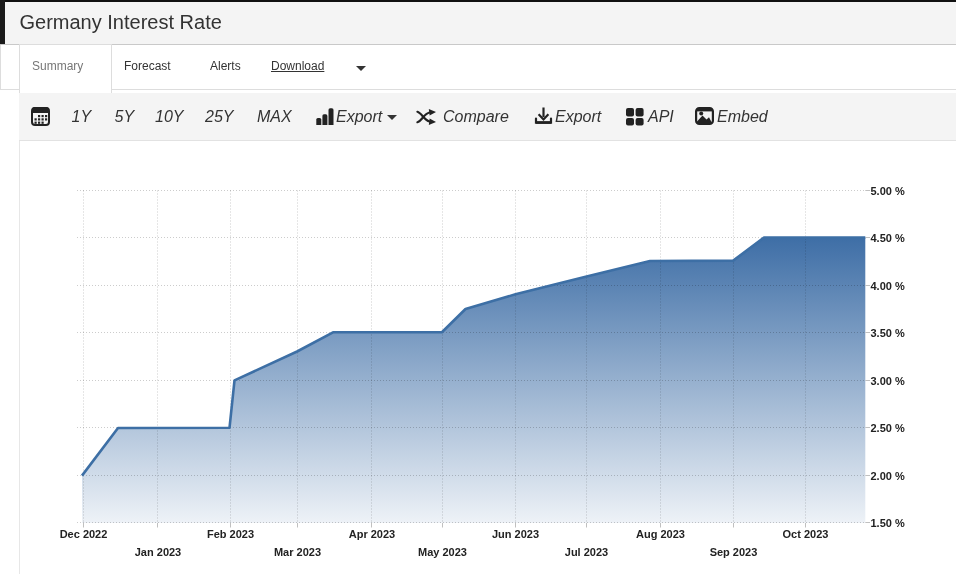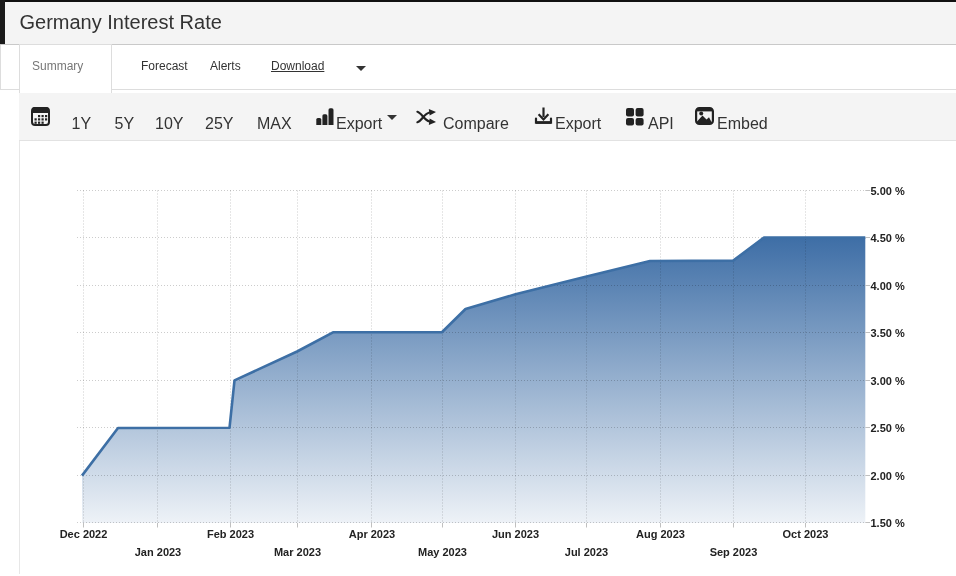--- a/index.html
+++ b/index.html
@@ -14,28 +14,28 @@
           border-bottom:1px solid #c9c9c9;}
   #title{left:19.5px;top:11px;font-size:20px;font-weight:normal;color:#333;}
   
   #tabrow{left:0;top:45px;width:955px;height:45px;background:#fff;
           border-left:1px solid #ddd;}
   #tabborder{left:0;top:89px;width:956px;height:1px;background:#ddd;}
   #tab-active{left:19px;top:44px;width:93px;height:50px;background:#fff;
               border:1px solid #ddd;border-bottom:none;box-sizing:border-box;}
   .tabtxt{top:59px;font-size:12px;color:#333;}
   #t-summary{left:32px;color:#777;}
-  #t-forecast{left:124px;margin-left:17px;}
+  #t-forecast{left:124px;}
   #t-alerts{left:210px;}
   #t-download{left:271px;text-decoration:underline;}
   .caret{display:inline-block;width:0;height:0;border-left:5px solid transparent;
          border-right:5px solid transparent;border-top:5px solid #333;}
   
   #toolbar{left:19px;top:93px;width:937px;height:47px;background:#f4f4f4;border-bottom:1px solid #e2e2e2;}
-  .tbtxt{top:115px;font-size:16px;color:#333;}
+  .tbtxt{top:108px;font-size:16px;color:#333;font-style:italic;}
   
   #panelborder{left:19px;top:141px;width:1px;height:433px;background:#e7e7e7;}
   svg{display:block;}
 </style>
 </head>
 <body>
 <div class="abs" id="header"></div>
 <div class="abs" id="topline"></div>
 <div class="abs" id="blackbar"></div>
 <div class="abs" id="title">Germany Interest Rate</div>

